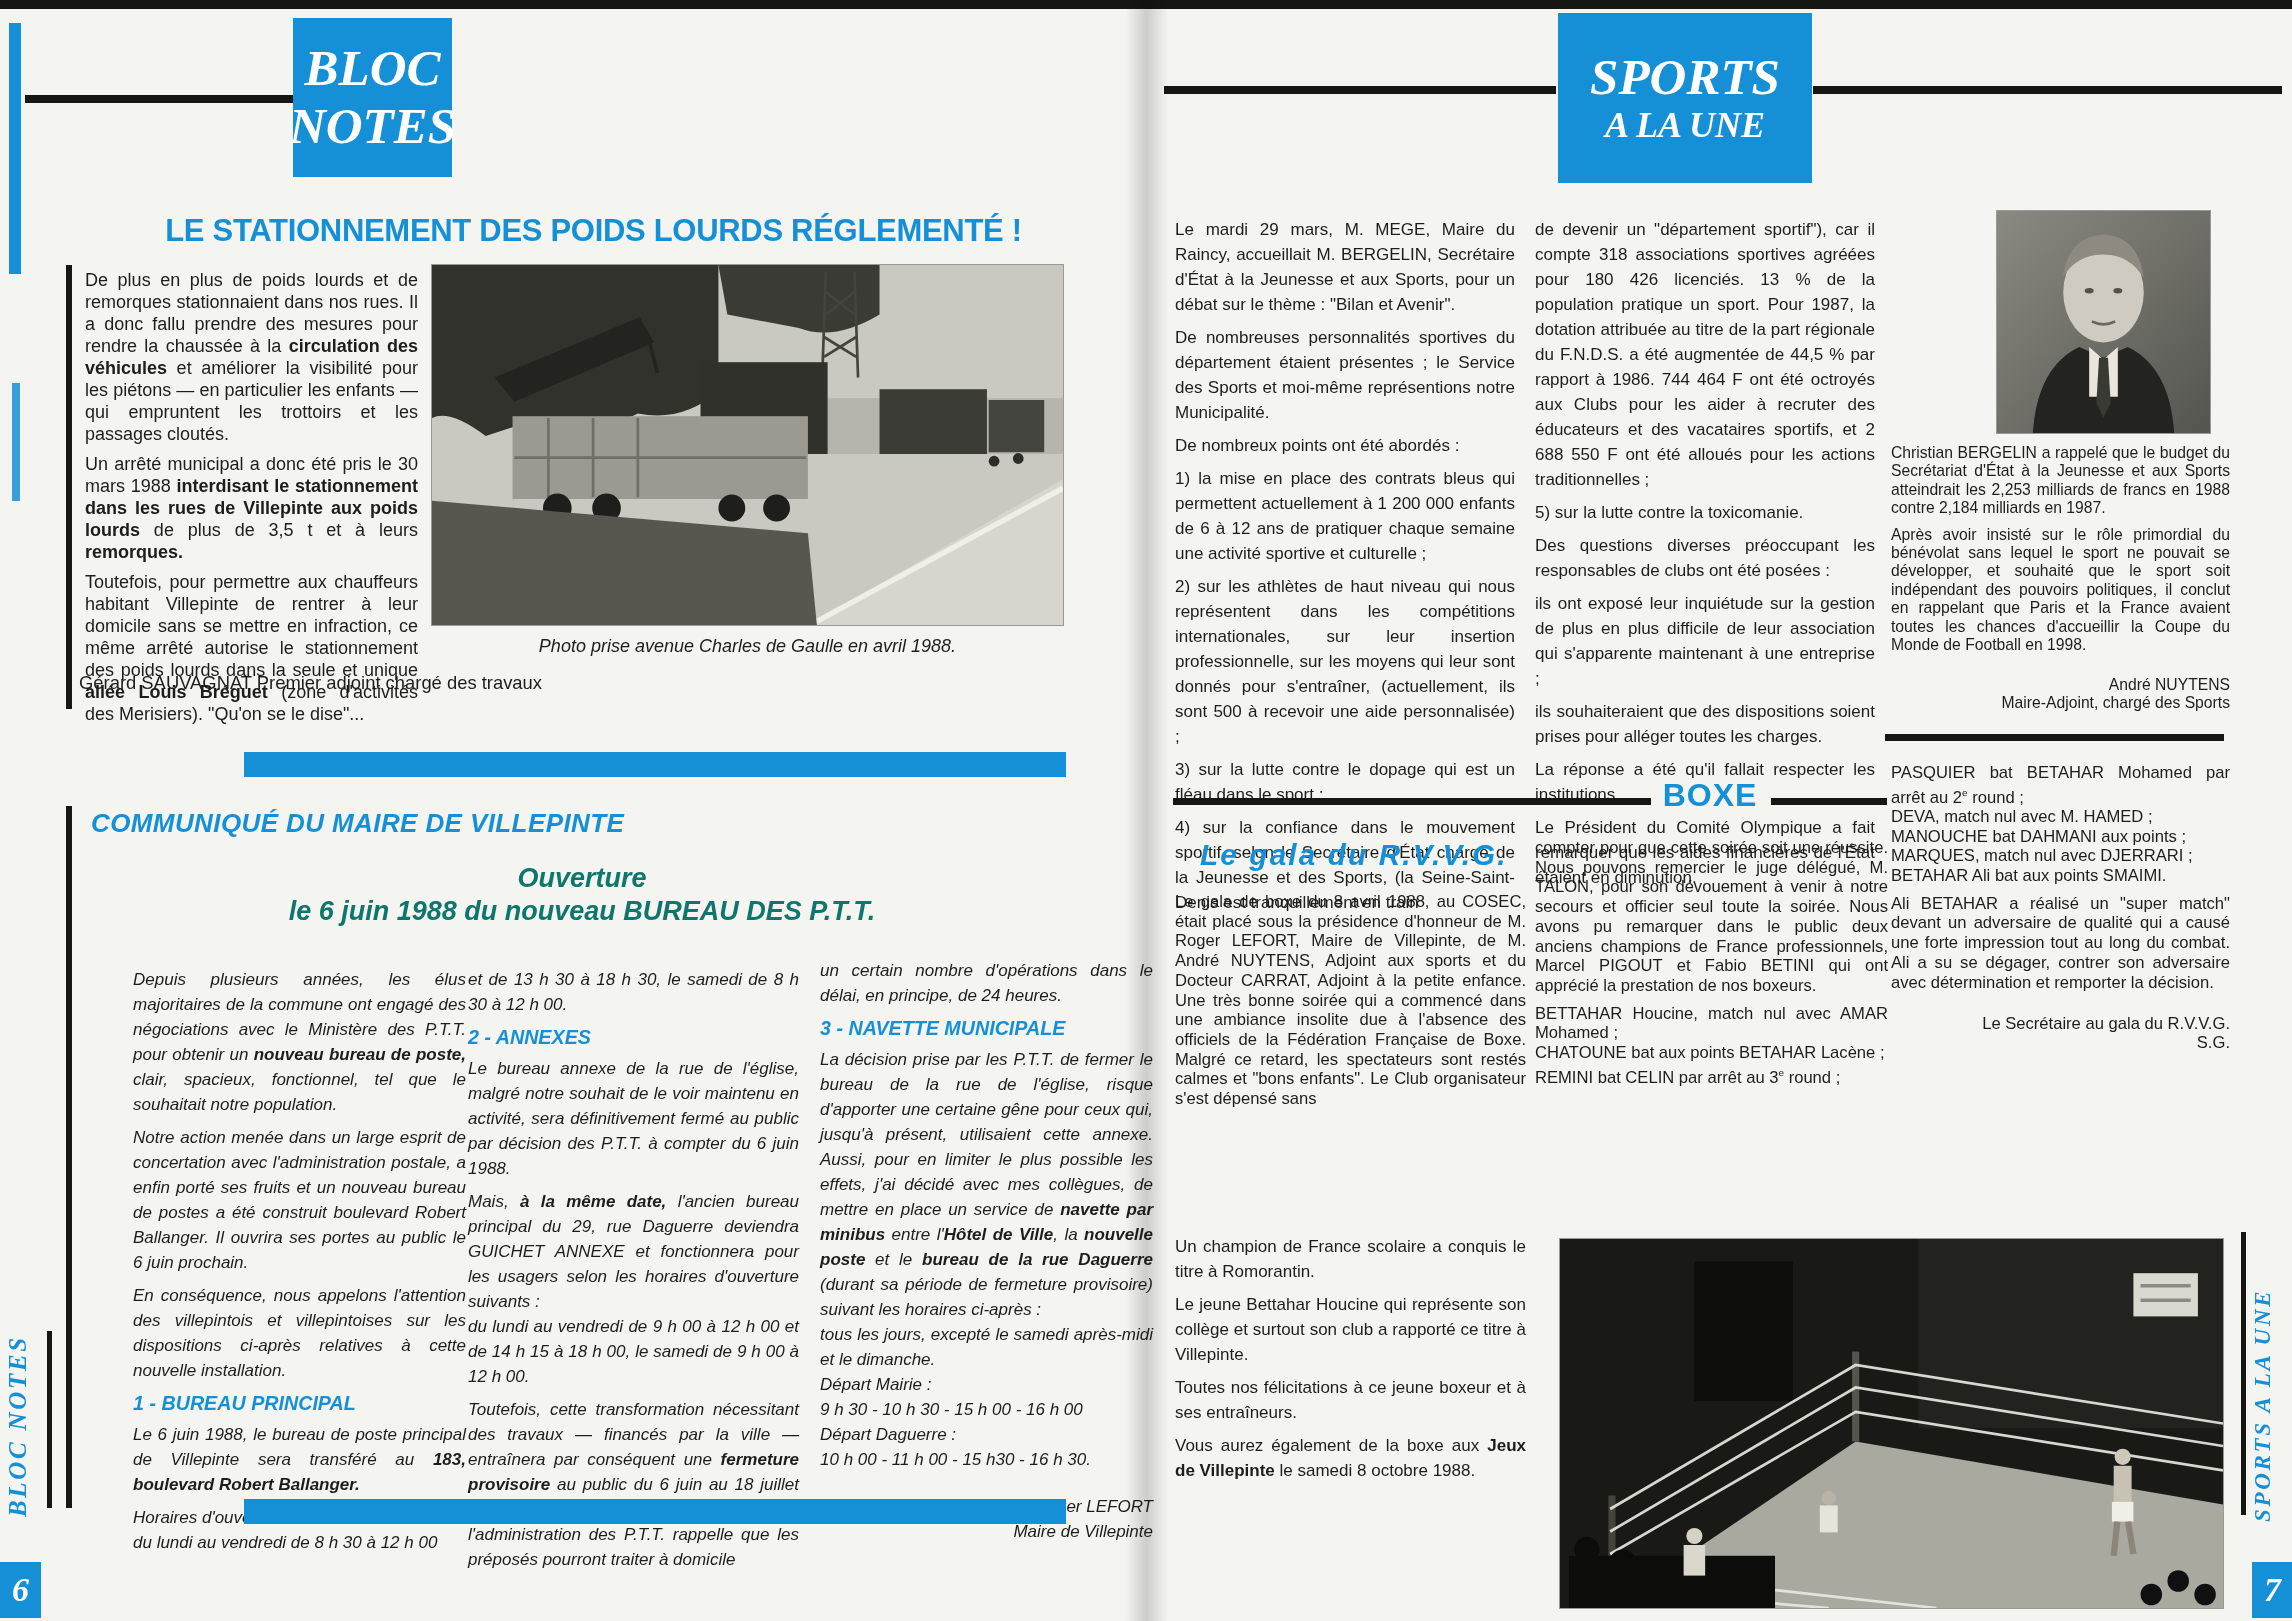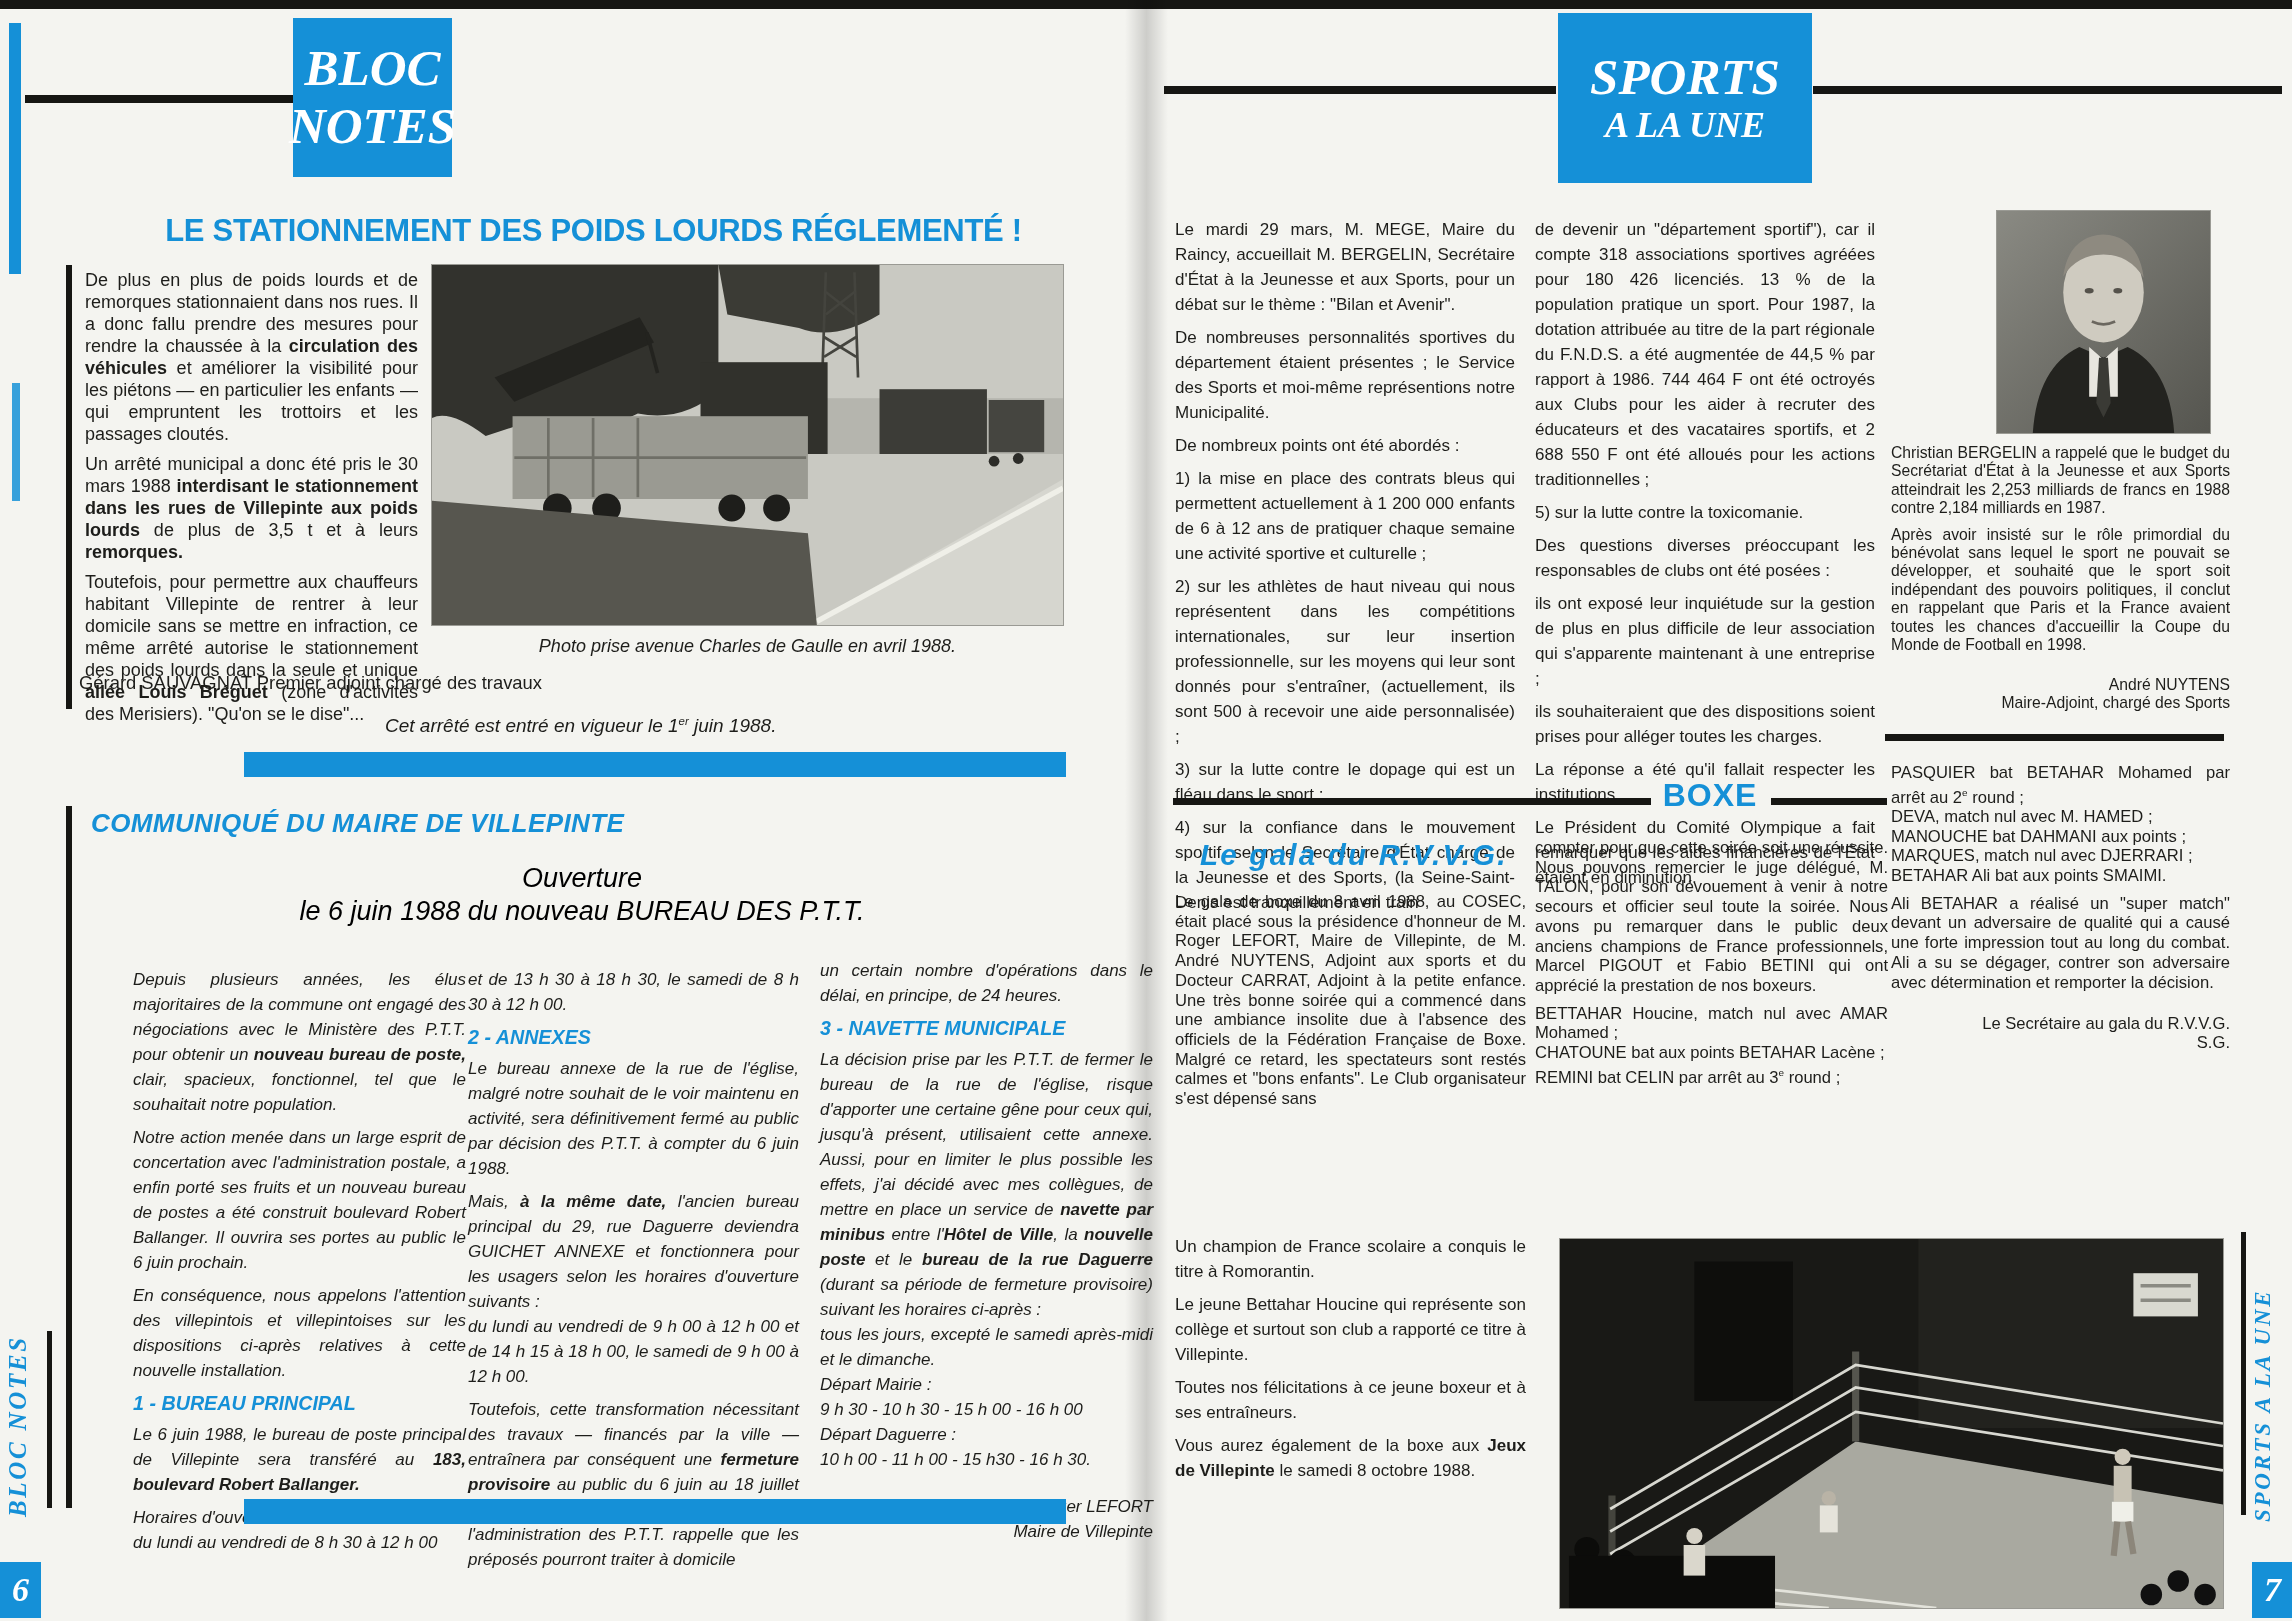--- a/index.html
+++ b/index.html
@@ -23,21 +23,21 @@
   .it{font-style:italic;margin-left:48px;}
   .sig{text-align:right;margin-top:21.5px !important;}
   .f20{font-size:18px;line-height:22px;}
   .f19{font-size:17px;line-height:25px;}
   .f185{font-size:16.6px;line-height:19.7px;}
   .f175{font-size:15.7px;line-height:18.4px;}
   .caption{font-style:italic;text-align:center;font-size:18px;}
   .byline{font-size:18.4px;}
   .decree{font-style:italic;font-size:19px;}
   .commtitle{color:var(--accent);font-style:italic;font-weight:bold;font-size:26px;letter-spacing:0.4px;}
-  .opening{text-align:center;font-weight:normal;font-style:italic;font-size:27px;line-height:1.22;color:#000000;}
+  .opening{text-align:center;font-weight:bold;font-style:italic;font-size:27px;line-height:1.22;color:#0f766e;}
   .boxe-label{color:var(--accent);font-weight:800;font-size:32px;text-align:center;letter-spacing:0.9px;}
   .sub-head{color:var(--accent);font-weight:bold;font-style:italic;font-size:29.6px;letter-spacing:2.2px;white-space:nowrap;}
   .vert{writing-mode:vertical-rl;transform:rotate(180deg);color:var(--accent);
     font-family:"Liberation Serif",serif;font-weight:bold;font-style:italic;
     font-size:25px;letter-spacing:2.7px;white-space:nowrap;}
   .pagenum{background:var(--accent);color:#fff;display:flex;align-items:center;justify-content:center;
     font-family:"Liberation Serif",serif;font-weight:bold;font-style:italic;font-size:34px;}
   .photo{outline:0.9px solid #9a9a94;}
   .gutter{background:linear-gradient(90deg,rgba(0,0,0,0),rgba(0,0,0,0.16) 50%,rgba(0,0,0,0));}
 </style>
@@ -102,23 +102,20 @@
       <line x1="430" y1="396" x2="705" y2="248" stroke="#efefe8" stroke-width="6"></line>
       <polygon points="0,262 420,298 430,400 0,400" fill="#57564f"></polygon>
       <circle cx="655" cy="215" r="6" fill="#2c2c28"></circle>
         <circle cx="628" cy="218" r="6" fill="#2c2c28"></circle>
     </svg>
   </div>
   <div class="abs caption" style="left:432px;top:636px;width:631px;">Photo prise avenue Charles de Gaulle en avril 1988.</div>
 
   <div class="abs byline" style="left:79px;top:672px;width:842px;">Gérard SAUVAGNAT Premier adjoint chargé des travaux</div>
 
-  <div class="abs col decree" style="left:385px;top:715px;width:591px;text-align:left;">
-      <p><span>Cet arrêté est entré en vigueur le 1</span><sup>er</sup><span> juin 1988.</span></p>
-    </div>
 
   <div class="abs bluebar" style="left:244px;top:752px;width:822px;height:25px;"></div>
 
   <div class="abs blackrule" style="left:66px;top:806px;width:6.3px;height:702px;"></div>
 
   <div class="abs commtitle" style="left:91px;top:808px;width:770px;">COMMUNIQUÉ DU MAIRE DE VILLEPINTE</div>
 
   <div class="abs opening" style="left:179px;top:862px;width:806px;">
     <div>Ouverture</div>
     <div>le 6 juin 1988 du nouveau BUREAU DES P.T.T.</div>

